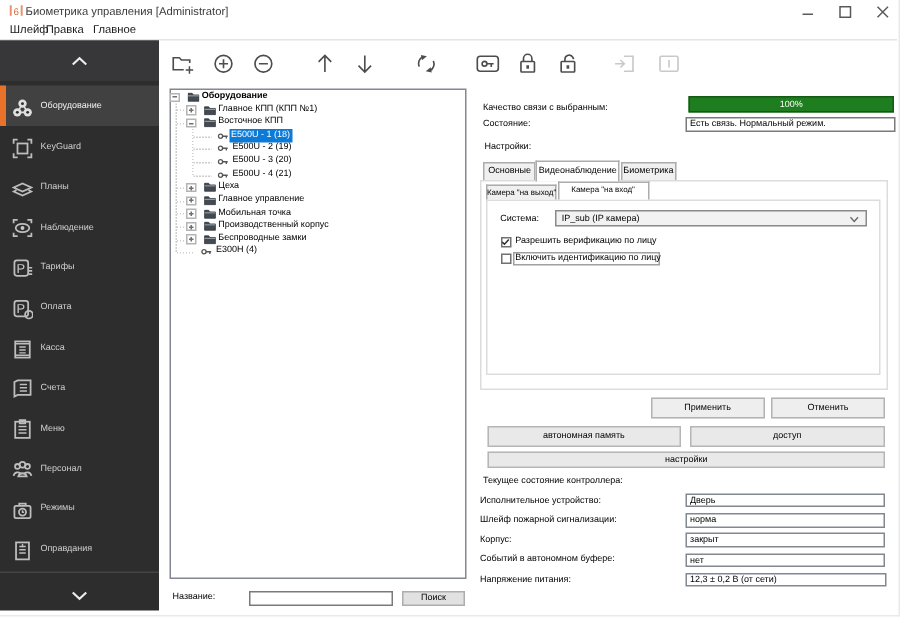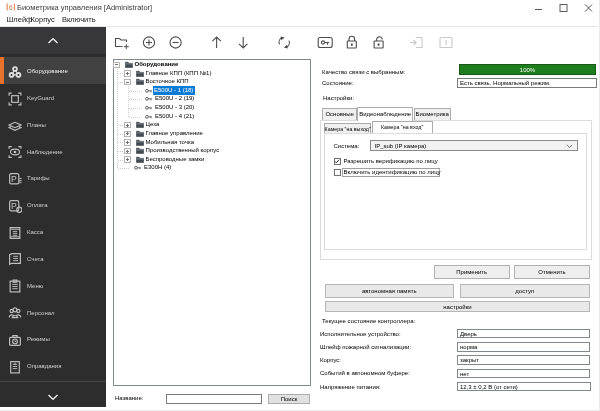--- a/index.html
+++ b/index.html
@@ -20,22 +20,22 @@
   <text x="4.8" y="6.8" font-size="6.5" fill="#d86b3c" text-anchor="middle" font-family="Liberation Sans">6</text>
 </svg>
 <div class="lbl" style="left:17px;top:2.5px;color:#3b3b3b;font-size:7.5px">Биометрика управления [Administrator]</div>
 <svg class="abs" style="left:530px;top:2px" width="68" height="12" viewBox="0 0 68 12">
   <line x1="5" y1="7.5" x2="12" y2="7.5" stroke="#5a5a5a" stroke-width="1"></line>
   <rect x="30" y="2.5" width="7" height="7" fill="none" stroke="#5a5a5a" stroke-width="1"></rect>
   <path d="M55 2.5 L62 9.5 M62 2.5 L55 9.5" stroke="#5a5a5a" stroke-width="1"></path>
 </svg>
 
 <div class="lbl" style="left:6.5px;top:15px;color:#1a1a1a;font-size:7.5px">Шлейф</div>
-<div class="lbl" style="left:30.5px;top:15px;color:#1a1a1a;font-size:7.5px">Корпус</div>
-<div class="lbl" style="left:62px;top:15px;color:#1a1a1a;font-size:7.5px">Включить</div>
+<div class="lbl" style="left:30.5px;top:15px;color:#1a1a1a;font-size:7.5px">Правка</div>
+<div class="lbl" style="left:62px;top:15px;color:#1a1a1a;font-size:7.5px">Главное</div>
 <div class="abs" style="left:0;top:26px;width:598px;height:1px;background:#e4e4e4"></div>
 
 <svg class="abs" style="left:113px;top:34px" width="350" height="17" viewBox="0 0 350 17">
   <g stroke="#4d4d4d" fill="none" stroke-width="1.1">
     <path d="M13.5 8 V6 H8 L6.5 4.5 h-4 V12.5 H9.5"></path>
     <path d="M10.8 12.7 h5 M13.3 10.2 v5" stroke-width="1"></path>
     <circle cx="36" cy="8.5" r="5.6"></circle>
     <path d="M33 8.5 h6 M36 5.5 v6"></path>
     <circle cx="62.6" cy="8.5" r="5.6"></circle>
     <path d="M59.6 8.5 h6"></path>

